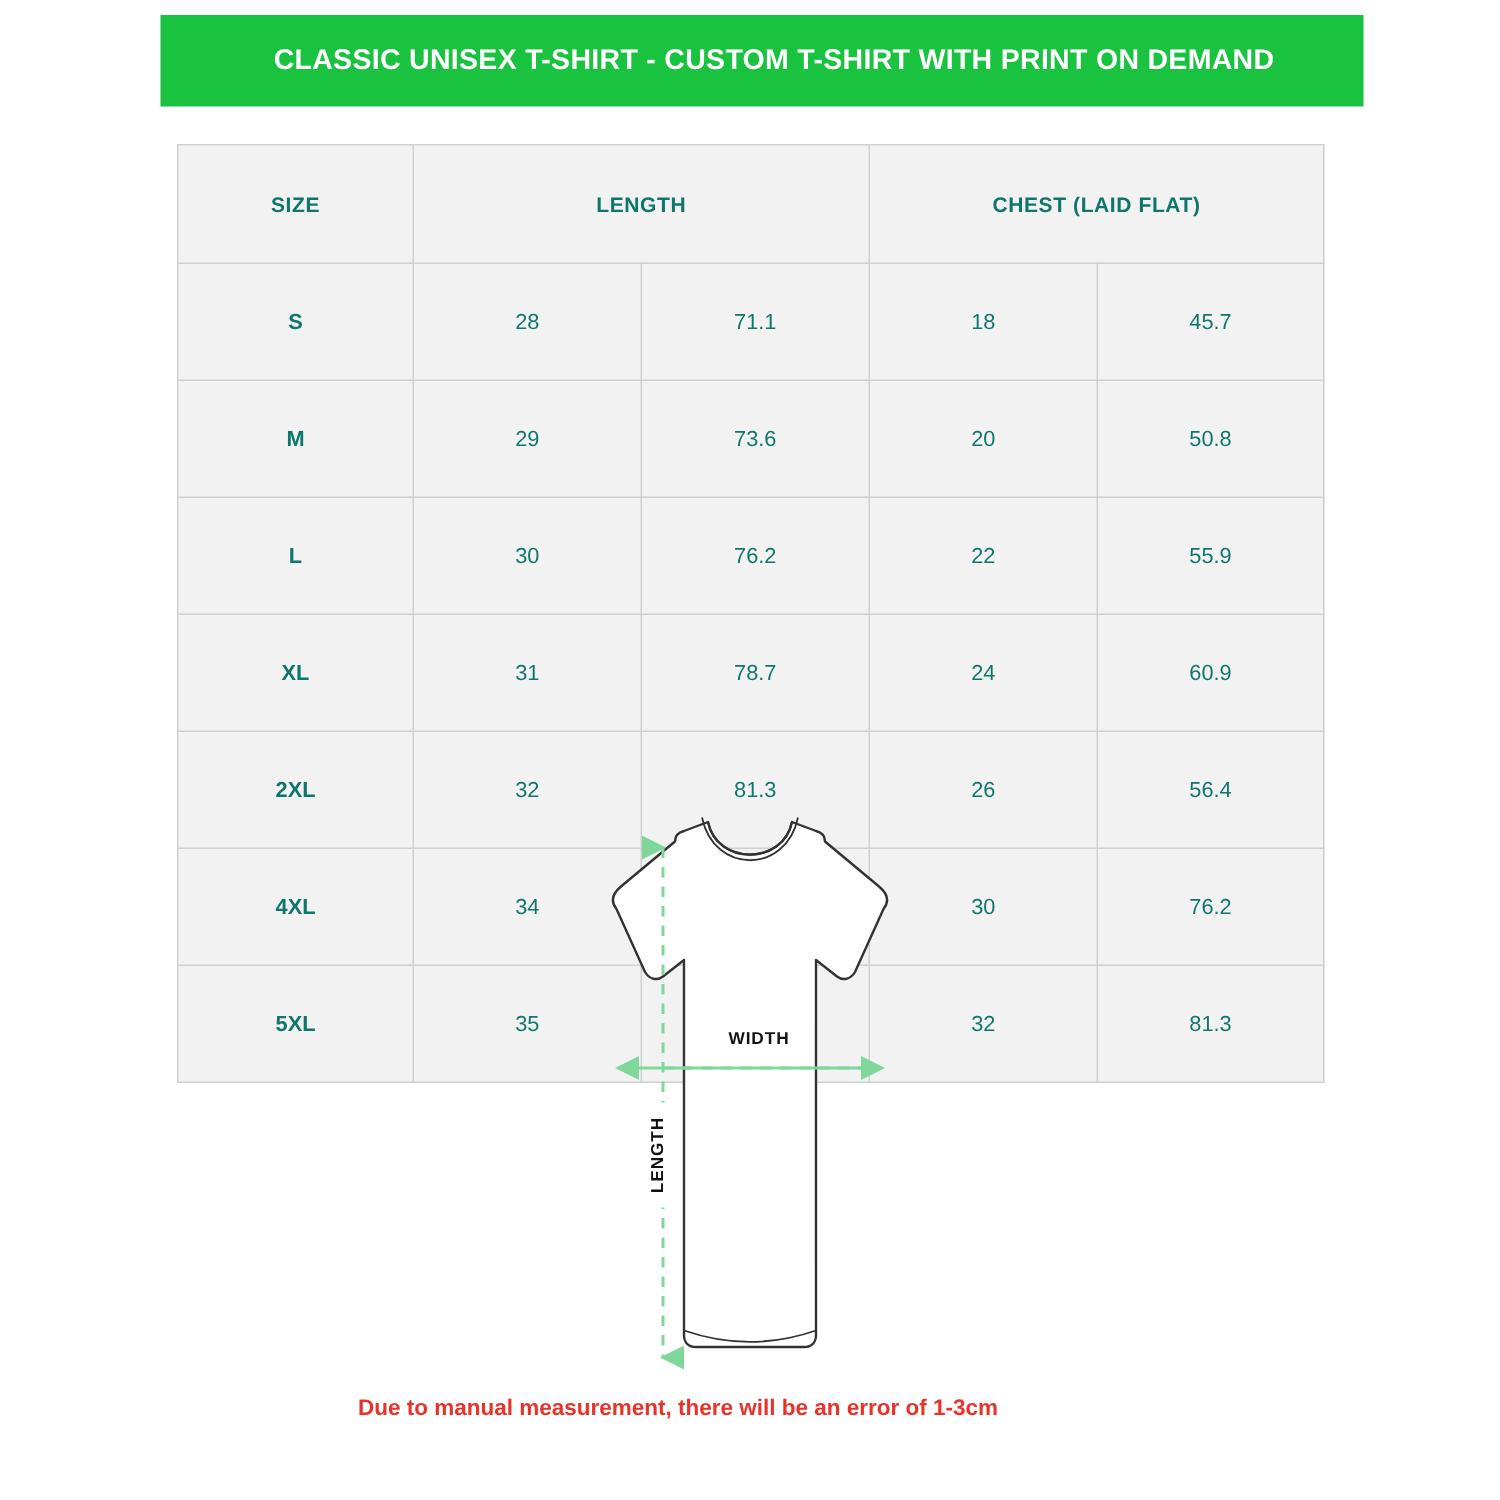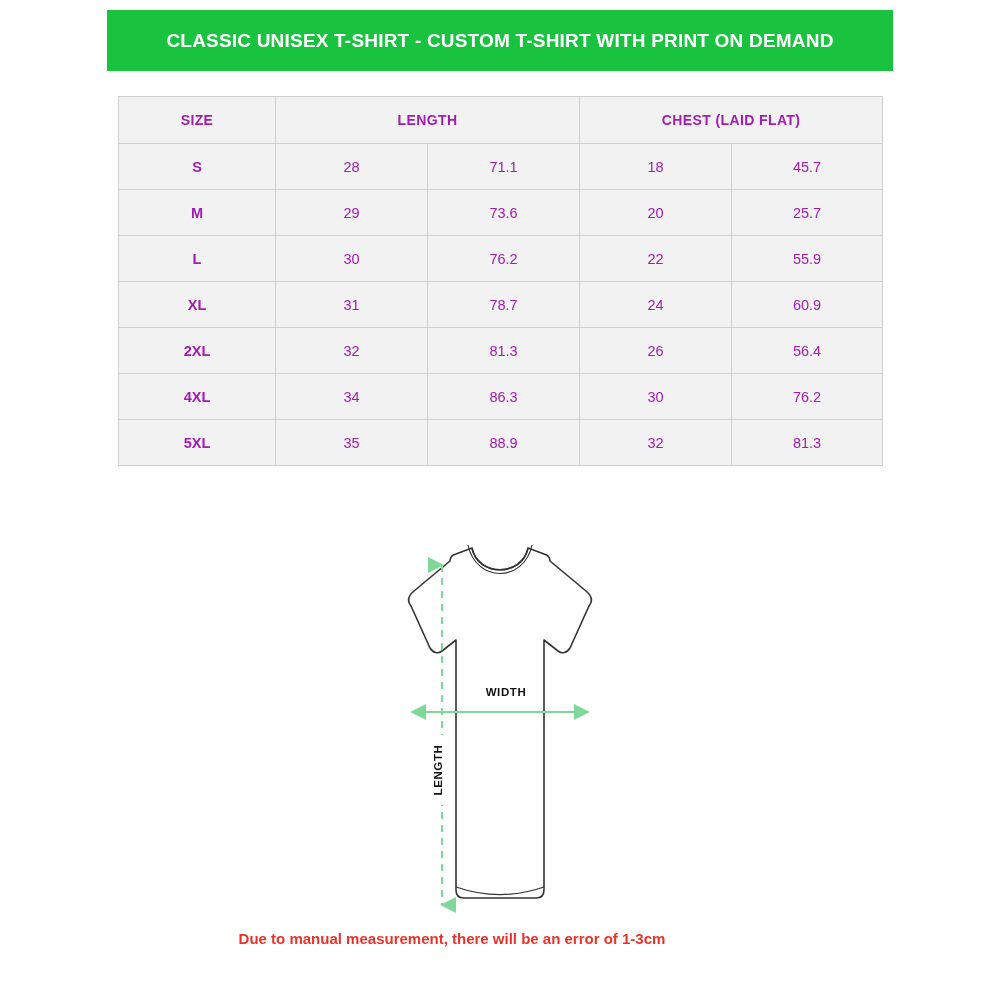--- a/index.html
+++ b/index.html
@@ -20,20 +20,21 @@
   .header-banner {
     position: absolute;
     left: 107px;
     top: 10px;
     width: 786px;
     height: 61px;
     background: #19c23f;
     display: flex;
     align-items: center;
     justify-content: center;
+    padding-left: 16px;
   }
   .header-banner .title {
     color: #ffffff;
     font-size: 19px;
     font-weight: bold;
     letter-spacing: 0.2px;
     text-align: center;
     white-space: nowrap;
   }
 
@@ -43,22 +44,22 @@
     left: 118px;
     top: 96px;
     width: 764px;
     border-collapse: collapse;
     table-layout: fixed;
   }
   .size-table td, .size-table th {
     border: 1px solid #d0d0d0;
     text-align: center;
     font-size: 14.5px;
-    color: #a21caf;
-    padding: 0;
+    color: #0f766e;
+    padding: 16px;
     height: 45px;
     background: #f2f2f2;
   }
   .size-table thead th {
     font-weight: bold;
     font-size: 14px;
     letter-spacing: 0.4px;
     background: #f2f2f2;
     height: 46px;
   }
@@ -129,21 +130,21 @@
       <td>28</td>
       <td>71.1</td>
       <td>18</td>
       <td>45.7</td>
     </tr>
     <tr>
       <td class="size-cell">M</td>
       <td>29</td>
       <td>73.6</td>
       <td>20</td>
-      <td>25.7</td>
+      <td>50.8</td>
     </tr>
     <tr>
       <td class="size-cell">L</td>
       <td>30</td>
       <td>76.2</td>
       <td>22</td>
       <td>55.9</td>
     </tr>
     <tr>
       <td class="size-cell">XL</td>

